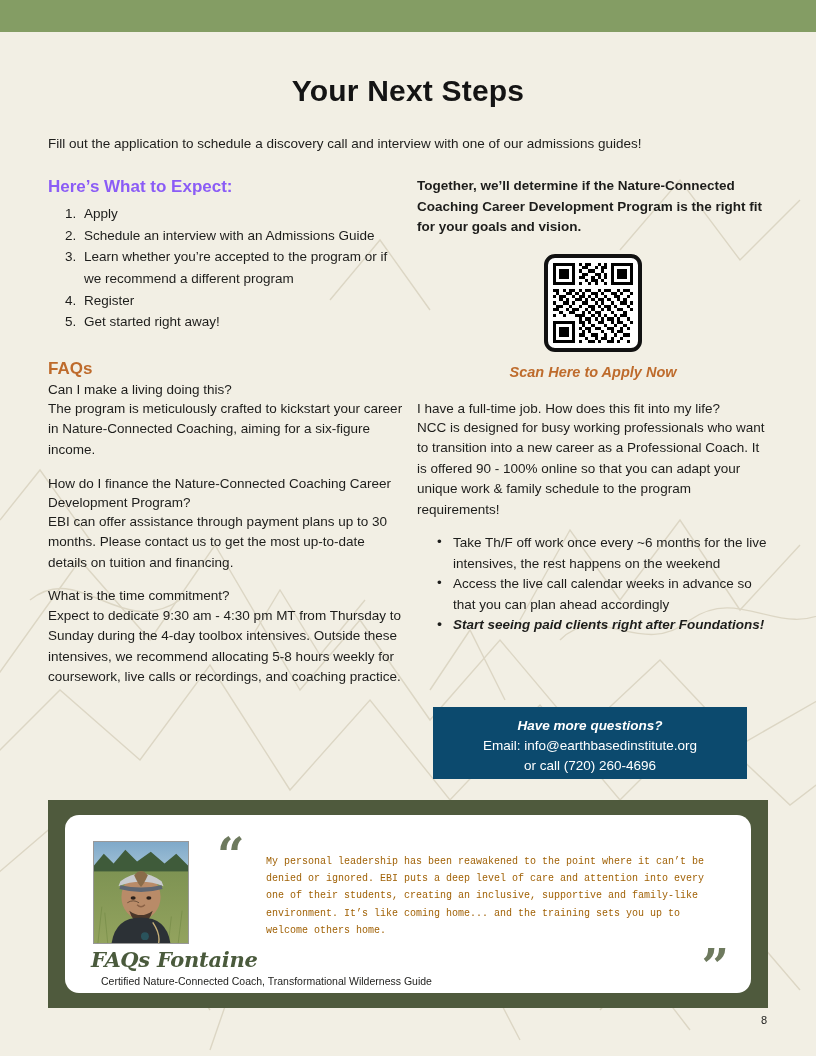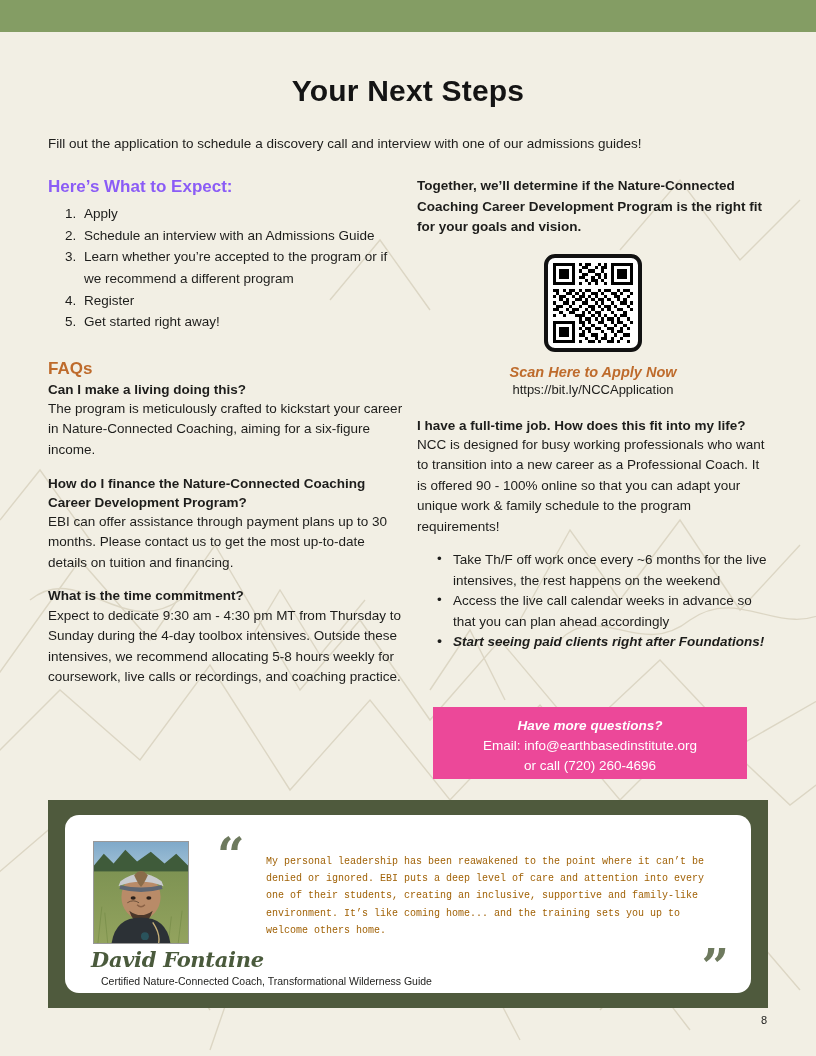--- a/index.html
+++ b/index.html
@@ -95,21 +95,21 @@
     color: #BE6B2C;
     font-size: 17px;
     font-weight: bold;
     margin: 0 0 1px 0;
   }
   .qa {
     margin-bottom: 13px;
   }
   .q {
     font-size: 13.5px;
-    font-weight: bold;
+    font-weight: normal;
     line-height: 1.42;
   }
   .a {
     font-size: 13.5px;
     line-height: 1.52;
   }
   
   .lead {
     font-size: 13.5px;
     font-weight: bold;
@@ -163,21 +163,21 @@
   ul.bullets li.em {
     font-weight: bold;
     font-style: italic;
   }
   
   .contact-box {
     position: absolute;
     left: 433px; top: 707px;
     width: 314px;
     height: 72px;
-    background: #ec4899;
+    background: #0c4a6e;
     color: #ffffff;
     text-align: center;
     box-sizing: border-box;
     padding-top: 9px;
     z-index: 4;
   }
   .contact-title {
     font-size: 13.5px;
     font-weight: bold;
     font-style: italic;
@@ -496,21 +496,20 @@
               <rect x="11" y="24" width="2" height="1"></rect>
               <rect x="14" y="24" width="1" height="1"></rect>
               <rect x="17" y="24" width="2" height="1"></rect>
               <rect x="20" y="24" width="1" height="1"></rect>
               <rect x="23" y="24" width="1" height="1"></rect>
           </g>
         </svg>
       </div>
 
       <div class="scan-line">Scan Here to Apply Now</div>
-      <div class="scan-url">https://bit.ly/NCCApplication</div>
 
       <div style="height:19px"></div>
       <div class="qa">
         <div class="q">I have a full-time job. How does this fit into my life?</div>
         <div class="a">NCC is designed for busy working professionals who want to transition into a new career as a Professional Coach. It is offered 90 - 100% online so that you can adapt your unique work &amp; family schedule to the program requirements!</div>
       </div>
       <ul class="bullets">
         <li>Take Th/F off work once every ~6 months for the live intensives, the rest happens on the weekend</li>
         <li>Access the live call calendar weeks in advance so that you can plan ahead accordingly</li>
         <li class="em">Start seeing paid clients right after Foundations!</li>
@@ -559,20 +558,20 @@
             <path d="M18,103 q4,-26 30,-26 q26,0 30,26 z" fill="#2C3136"></path>
             <path d="M60,82 q8,12 6,21" stroke="#C8B27A" stroke-width="1.4" fill="none"></path>
             <circle cx="52" cy="96" r="4" fill="#2A5D66" opacity=".8"></circle>
           </svg>
         </div>
 
         <div class="quote-open">“</div>
         <div class="quote-text">My personal leadership has been reawakened to the point where it can’t be denied or ignored. EBI puts a deep level of care and attention into every one of their students, creating an inclusive, supportive and family-like environment. It’s like coming home... and the training sets you up to welcome others home.</div>
         <div class="quote-close">”</div>
 
-        <div class="sig">David Fontaine</div>
+        <div class="sig">FAQs Fontaine</div>
         <div class="sig-sub">Certified Nature-Connected Coach, Transformational Wilderness Guide</div>
       </div>
     </div>
 
     <div class="page-num">8</div>
   </div>
 </div>
 
 </body></html>

